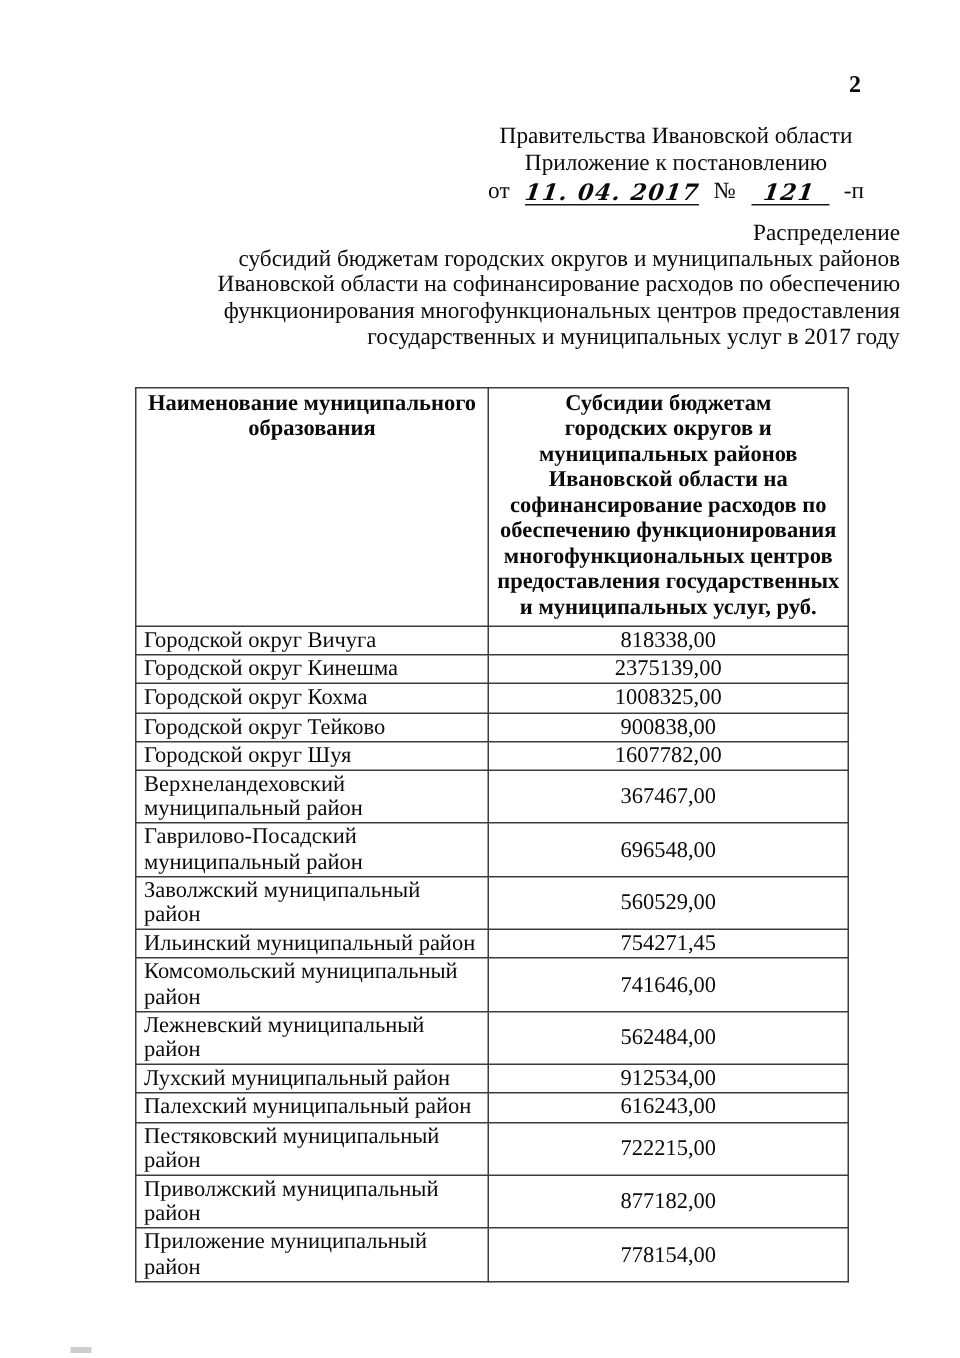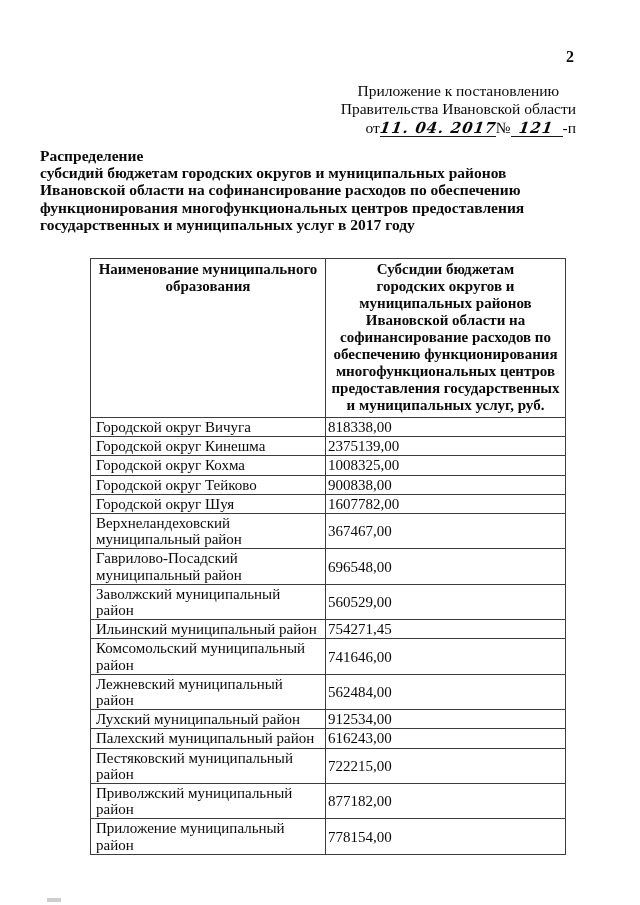--- a/index.html
+++ b/index.html
@@ -30,21 +30,21 @@
     text-align: center;
     font-size: 15.5px;
     line-height: 17.5px;
     white-space: nowrap;
   }
   .date-line {
     margin-top: 2px;
     display: flex;
     align-items: flex-end;
     justify-content: flex-end;
-    gap: 0;
+    gap: 10px;
     font-size: 15.5px;
   }
   .blank {
     display: inline-block;
     border-bottom: 1.2px solid #1a1a1a;
     text-align: center;
     line-height: 15px;
   }
   .date-blank { width: 116px; }
   .num-blank  { width: 52px; }
@@ -55,22 +55,22 @@
     font-size: 15px;
     letter-spacing: 1px;
     transform: skewX(-8deg);
     display: inline-block;
   }
   .doc-title {
     position: absolute;
     top: 147px;
     left: 40px;
     right: 40px;
-    text-align: left;
-    font-weight: bold;
+    text-align: right;
+    font-weight: normal;
     font-size: 15.5px;
     line-height: 17.2px;
     white-space: pre-line;
   }
   table.subsidy-table {
     position: absolute;
     top: 258px;
     left: 90px;
     width: 461px;
     border-collapse: collapse;
@@ -99,21 +99,21 @@
   }
   .subsidy-table td.name {
     text-align: left;
     padding: 1px 2px 1px 5px;
     line-height: 16.2px;
     white-space: pre-line;
     vertical-align: middle;
     margin-left: 47px;
   }
   .subsidy-table td.value {
-    text-align: left;
+    text-align: center;
     vertical-align: middle;
     line-height: 16.2px;
     padding: 1px 2px;
   }
   .artifact {
     position: absolute;
     left: 47px;
     top: 898px;
     width: 14px;
     height: 4px;
@@ -122,22 +122,22 @@
   }
 </style>
 </head>
 <body>
 
 <div class="page">
 
   <div class="page-number">2</div>
 
   <div class="appendix">
+    <div>Правительства Ивановской области</div>
     <div>Приложение к постановлению</div>
-    <div>Правительства Ивановской области</div>
     <div class="date-line">
       <span>от</span>
       <span class="blank date-blank"><span class="hand">11. 04. 2017</span></span>
       <span>№</span>
       <span class="blank num-blank"><span class="hand">121</span></span>
       <span>-п</span>
     </div>
   </div>
 
   <div class="doc-title">Распределение

